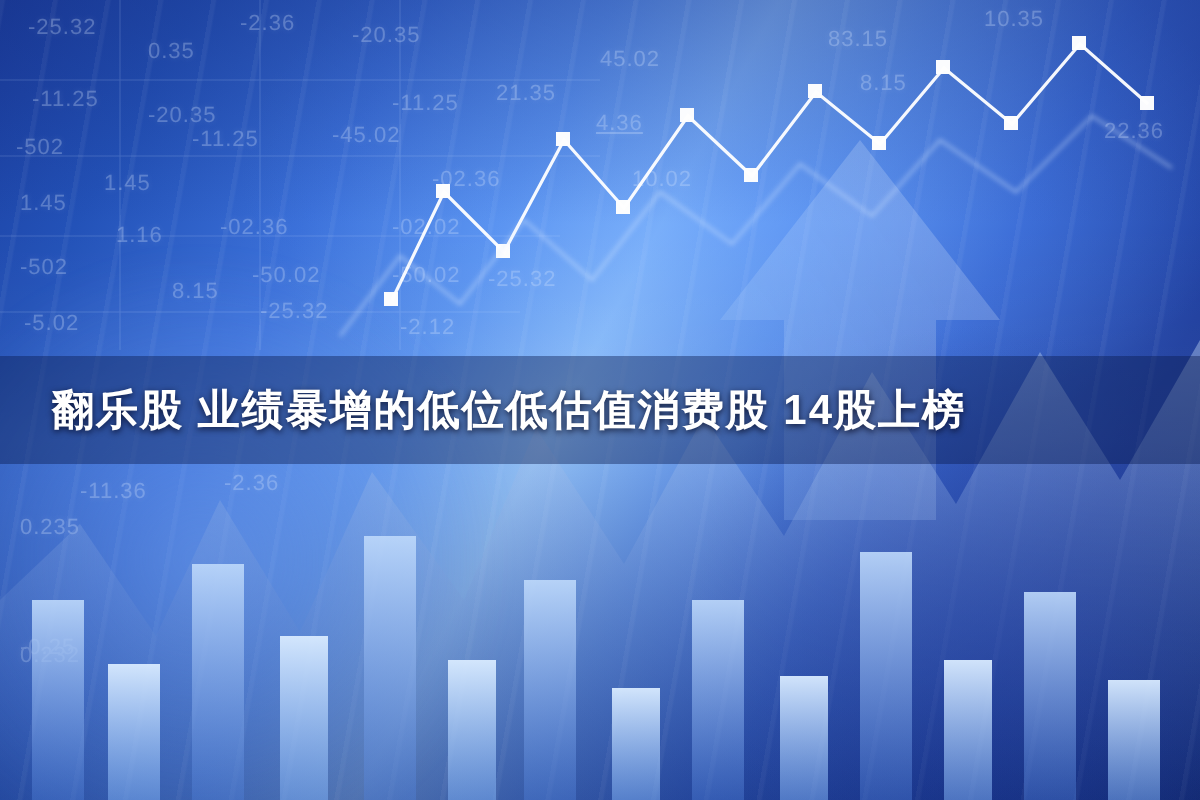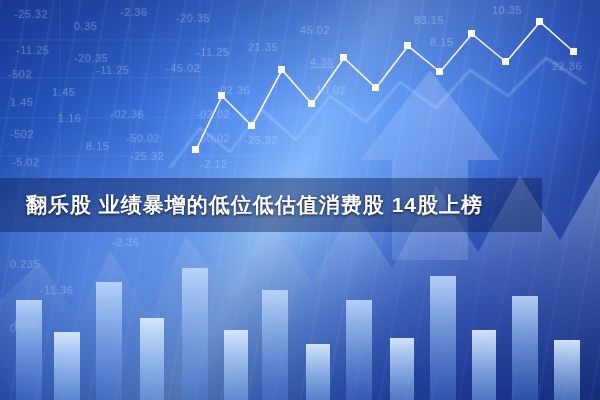--- a/index.html
+++ b/index.html
@@ -90,21 +90,21 @@
     inset: 0;
     width: 600px;
     height: 400px;
   }
 
   
   .title-band {
     position: absolute;
     left: 0;
     top: 178px;
-    width: 542px;
+    width: 600px;
     height: 54px;
     background: rgba(10,26,78,0.42);
     display: flex;
     align-items: center;
   }
   .title-text {
     color: #ffffff;
     font-size: 21px;
     font-weight: 700;
     letter-spacing: 1px;
@@ -129,42 +129,42 @@
       <span style="left: 74px; top: 20px;">0.35</span>
       <span style="left: 120px; top: 6px;">-2.36</span>
       <span style="left: 176px; top: 12px;">-20.35</span>
       <span style="left: 248px; top: 2px; margin-top: 39px;">21.35</span>
       <span style="left: 300px; top: 24px;">45.02</span>
       <span style="left: 414px; top: 14px;">83.15</span>
       <span style="left: 492px; top: 4px;">10.35</span>
       <span style="left: 16px; top: 44px;">-11.25</span>
       <span style="left: 74px; top: 52px;">-20.35</span>
       <span style="left: 196px; top: 46px;">-11.25</span>
-      <span style="left: 310px; top: 56px; text-decoration: underline;">4.36</span>
+      <span style="left: 298px; top: 56px; text-decoration: underline;">4.36</span>
       <span style="left: 430px; top: 36px;">8.15</span>
       <span style="left: 8px; top: 68px;">-502</span>
       <span style="left: 52px; top: 86px;">1.45</span>
       <span style="left: 96px; top: 64px;">-11.25</span>
       <span style="left: 166px; top: 62px;">-45.02</span>
       <span style="left: 216px; top: 84px;">-02.36</span>
       <span style="left: 316px; top: 84px;">10.02</span>
       <span style="left: 552px; top: 60px;">22.36</span>
       <span style="left: 58px; top: 112px;">1.16</span>
       <span style="left: 110px; top: 108px;">-02.36</span>
       <span style="left: 196px; top: 108px;">-02.02</span>
       <span style="left: 10px; top: 96px;">1.45</span>
       <span style="left: 86px; top: 140px;">8.15</span>
       <span style="left: 126px; top: 132px;">-50.02</span>
       <span style="left: 196px; top: 132px;">-50.02</span>
       <span style="left: 10px; top: 128px;">-502</span>
       <span style="left: 130px; top: 150px;">-25.32</span>
       <span style="left: 244px; top: 134px;">-25.32</span>
       <span style="left: 12px; top: 156px;">-5.02</span>
       <span style="left: 200px; top: 158px;">-2.12</span>
-      <span style="left: 40px; top: 240px; margin-top: 44px;">-11.36</span>
+      <span style="left: 40px; top: 240px;">-11.36</span>
       <span style="left: 112px; top: 236px;">-2.36</span>
       <span style="left: 10px; top: 258px;">0.235</span>
       <span style="left: 10px; top: 290px; margin-top: 32px;">0.232</span>
       <span style="left: 10px; top: 318px;">-0.25</span>
     </div>
 
   <svg class="layer" viewBox="0 0 600 400">
     <defs>
       <linearGradient id="barGrad" x1="0" y1="0" x2="0" y2="1">
         <stop offset="0%" stop-color="#d9ebff" stop-opacity="0.95"></stop>

